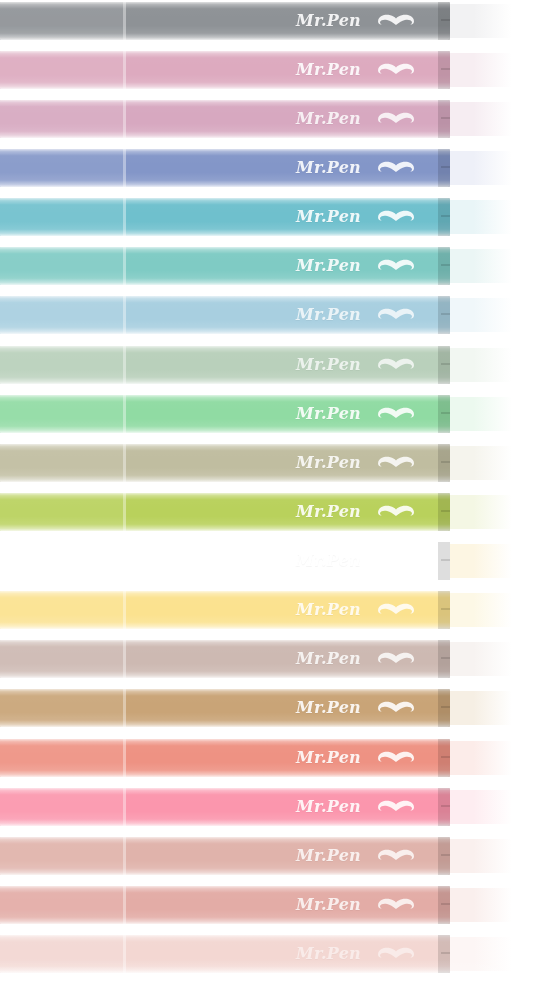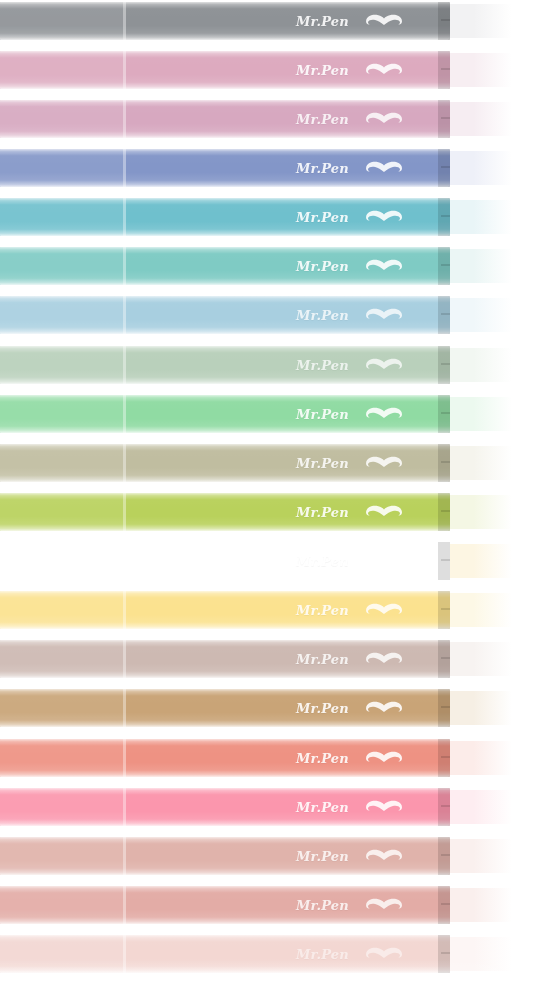--- a/index.html
+++ b/index.html
@@ -75,21 +75,21 @@
   }
 
   
   .brand{
     position:absolute;left:296px;top:9px;height:24px;width:110px;
     display:flex;align-items:center;gap:17px;
     pointer-events:none;
   }
   .brand-text{
     font-family:"DejaVu Serif", serif;
-    font-style:italic;font-weight:700;font-size:13px;letter-spacing:.2px;
+    font-style:italic;font-weight:700;font-size:16px;letter-spacing:.2px;
     color:rgba(255,255,255,.93);
     text-shadow:0 1px 1px rgba(0,0,0,.05);
     white-space:nowrap;line-height:1;
   }
   .mustache-icon{display:block;}
 
   
   .photo-fade{
     position:absolute;left:0;right:0;bottom:0;height:34px;
     background:linear-gradient(to bottom, rgba(255,255,255,0), rgba(255,255,255,.55));

